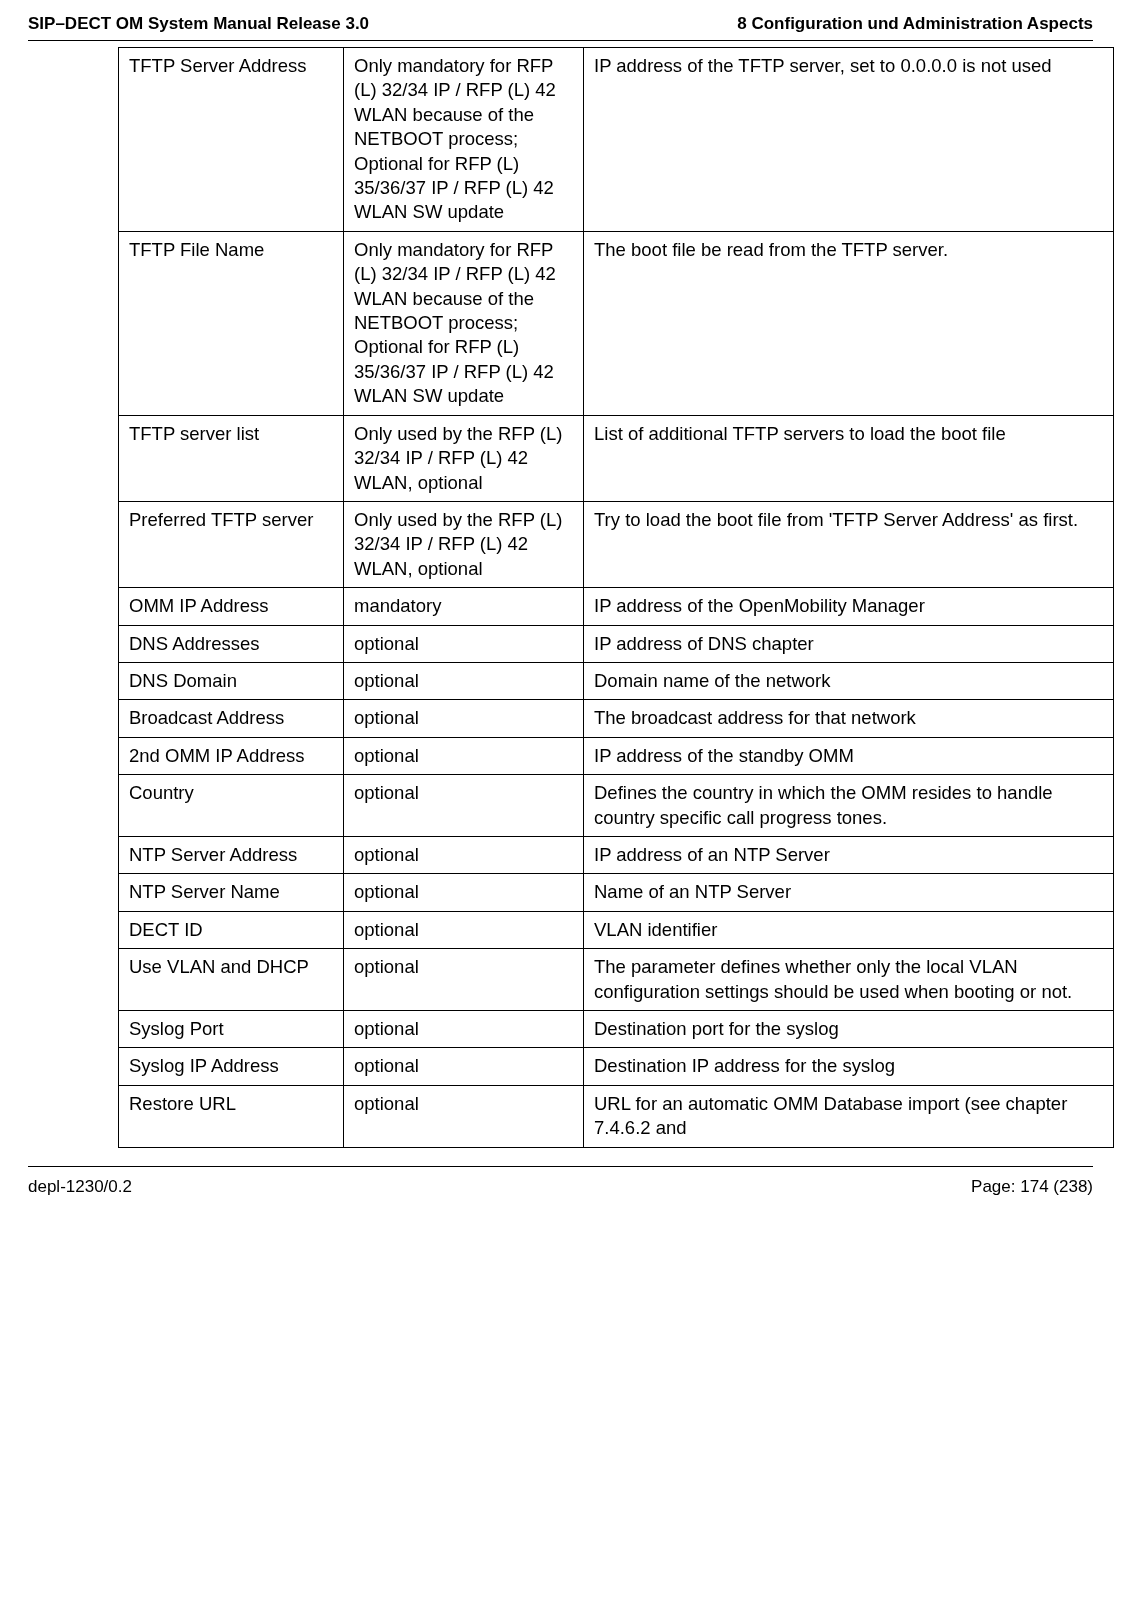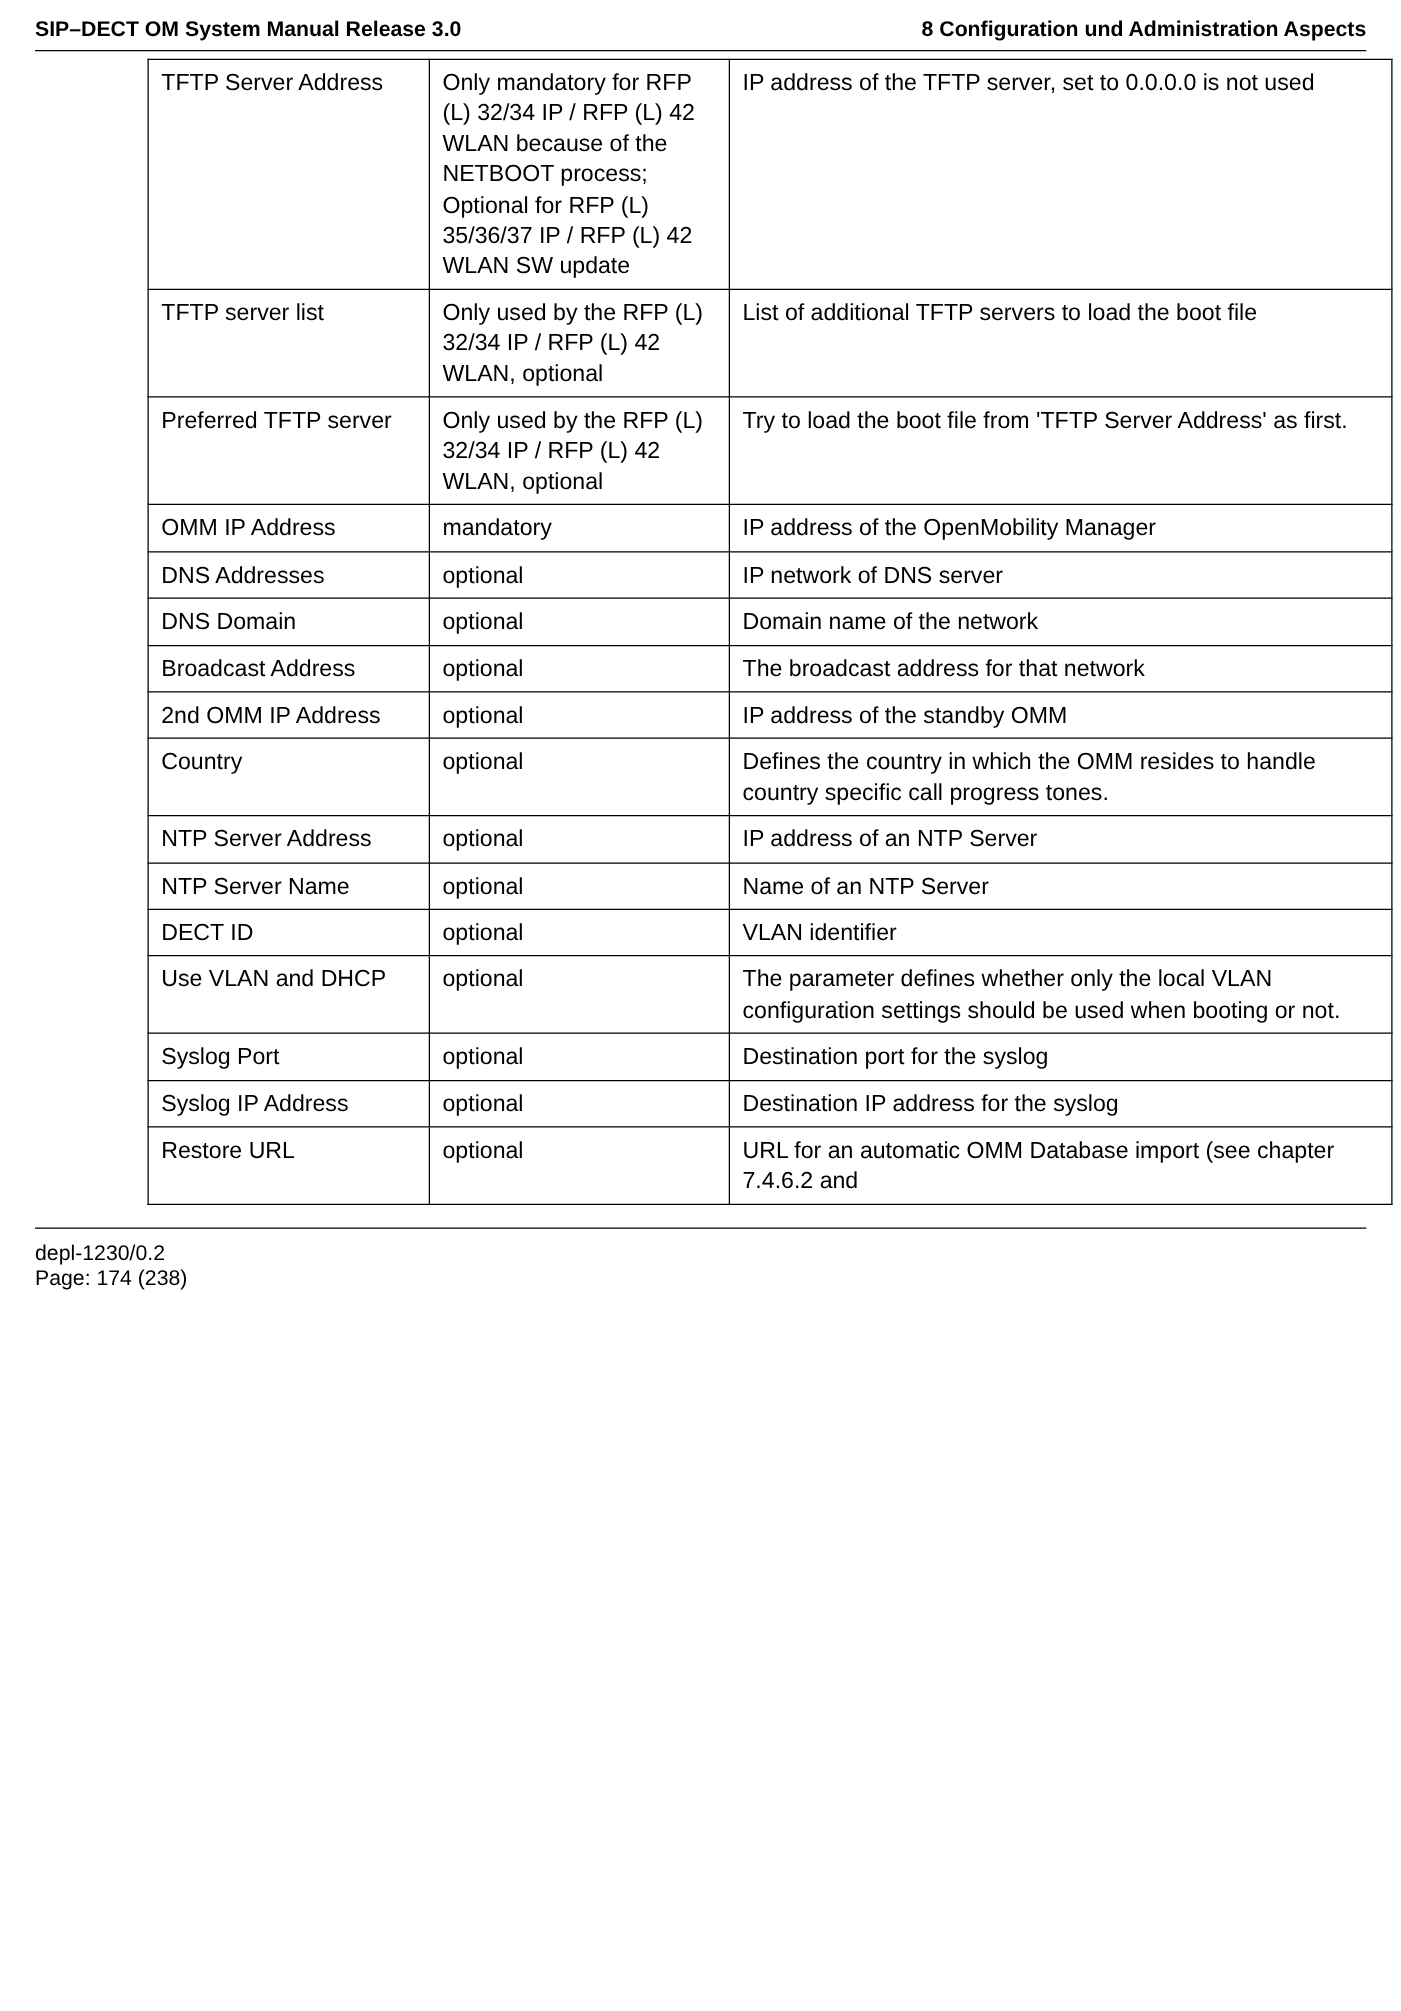--- a/index.html
+++ b/index.html
@@ -49,21 +49,20 @@
       line-height: 1.32;
     }
     col.c1 { width: 225px; }
     col.c2 { width: 240px; }
     col.c3 { width: 530px; }
     .footer {
       display: flex;
       justify-content: space-between;
       font-size: 17px;
       padding-top: 2px;
-      flex-direction: column;
     }
   </style>
 </head>
 <body>
 
 <div class="page">
   <div class="header">
     <span>SIP–DECT OM System Manual Release 3.0</span>
     <span>8 Configuration und Administration Aspects</span>
   </div>
@@ -76,38 +75,44 @@
         <col class="c3">
     </colgroup>
     <tbody id="tbody">
         <tr>
           <td>TFTP Server Address</td>
           <td>Only mandatory for RFP (L) 32/34 IP / RFP (L) 42 WLAN because of the NETBOOT process;
 Optional for RFP (L) 35/36/37 IP / RFP (L) 42 WLAN SW update</td>
           <td>IP address of the TFTP server, set to 0.0.0.0 is not used</td>
         </tr>
         <tr>
+          <td>TFTP File Name</td>
+          <td>Only mandatory for RFP (L) 32/34 IP / RFP (L) 42 WLAN because of the NETBOOT process;
+Optional for RFP (L) 35/36/37 IP / RFP (L) 42 WLAN SW update</td>
+          <td>The boot file be read from the TFTP server.</td>
+        </tr>
+        <tr>
           <td>TFTP server list</td>
           <td>Only used by the RFP (L) 32/34 IP / RFP (L) 42 WLAN, optional</td>
           <td>List of additional TFTP servers to load the boot file</td>
         </tr>
         <tr>
           <td>Preferred TFTP server</td>
           <td>Only used by the RFP (L) 32/34 IP / RFP (L) 42 WLAN, optional</td>
           <td>Try to load the boot file from 'TFTP Server Address' as first.</td>
         </tr>
         <tr>
           <td>OMM IP Address</td>
           <td>mandatory</td>
           <td>IP address of the OpenMobility Manager</td>
         </tr>
         <tr>
           <td>DNS Addresses</td>
           <td>optional</td>
-          <td>IP network of DNS server</td>
+          <td>IP address of DNS chapter</td>
         </tr>
         <tr>
           <td>DNS Domain</td>
           <td>optional</td>
           <td>Domain name of the network</td>
         </tr>
         <tr>
           <td>Broadcast Address</td>
           <td>optional</td>
           <td>The broadcast address for that network</td>

